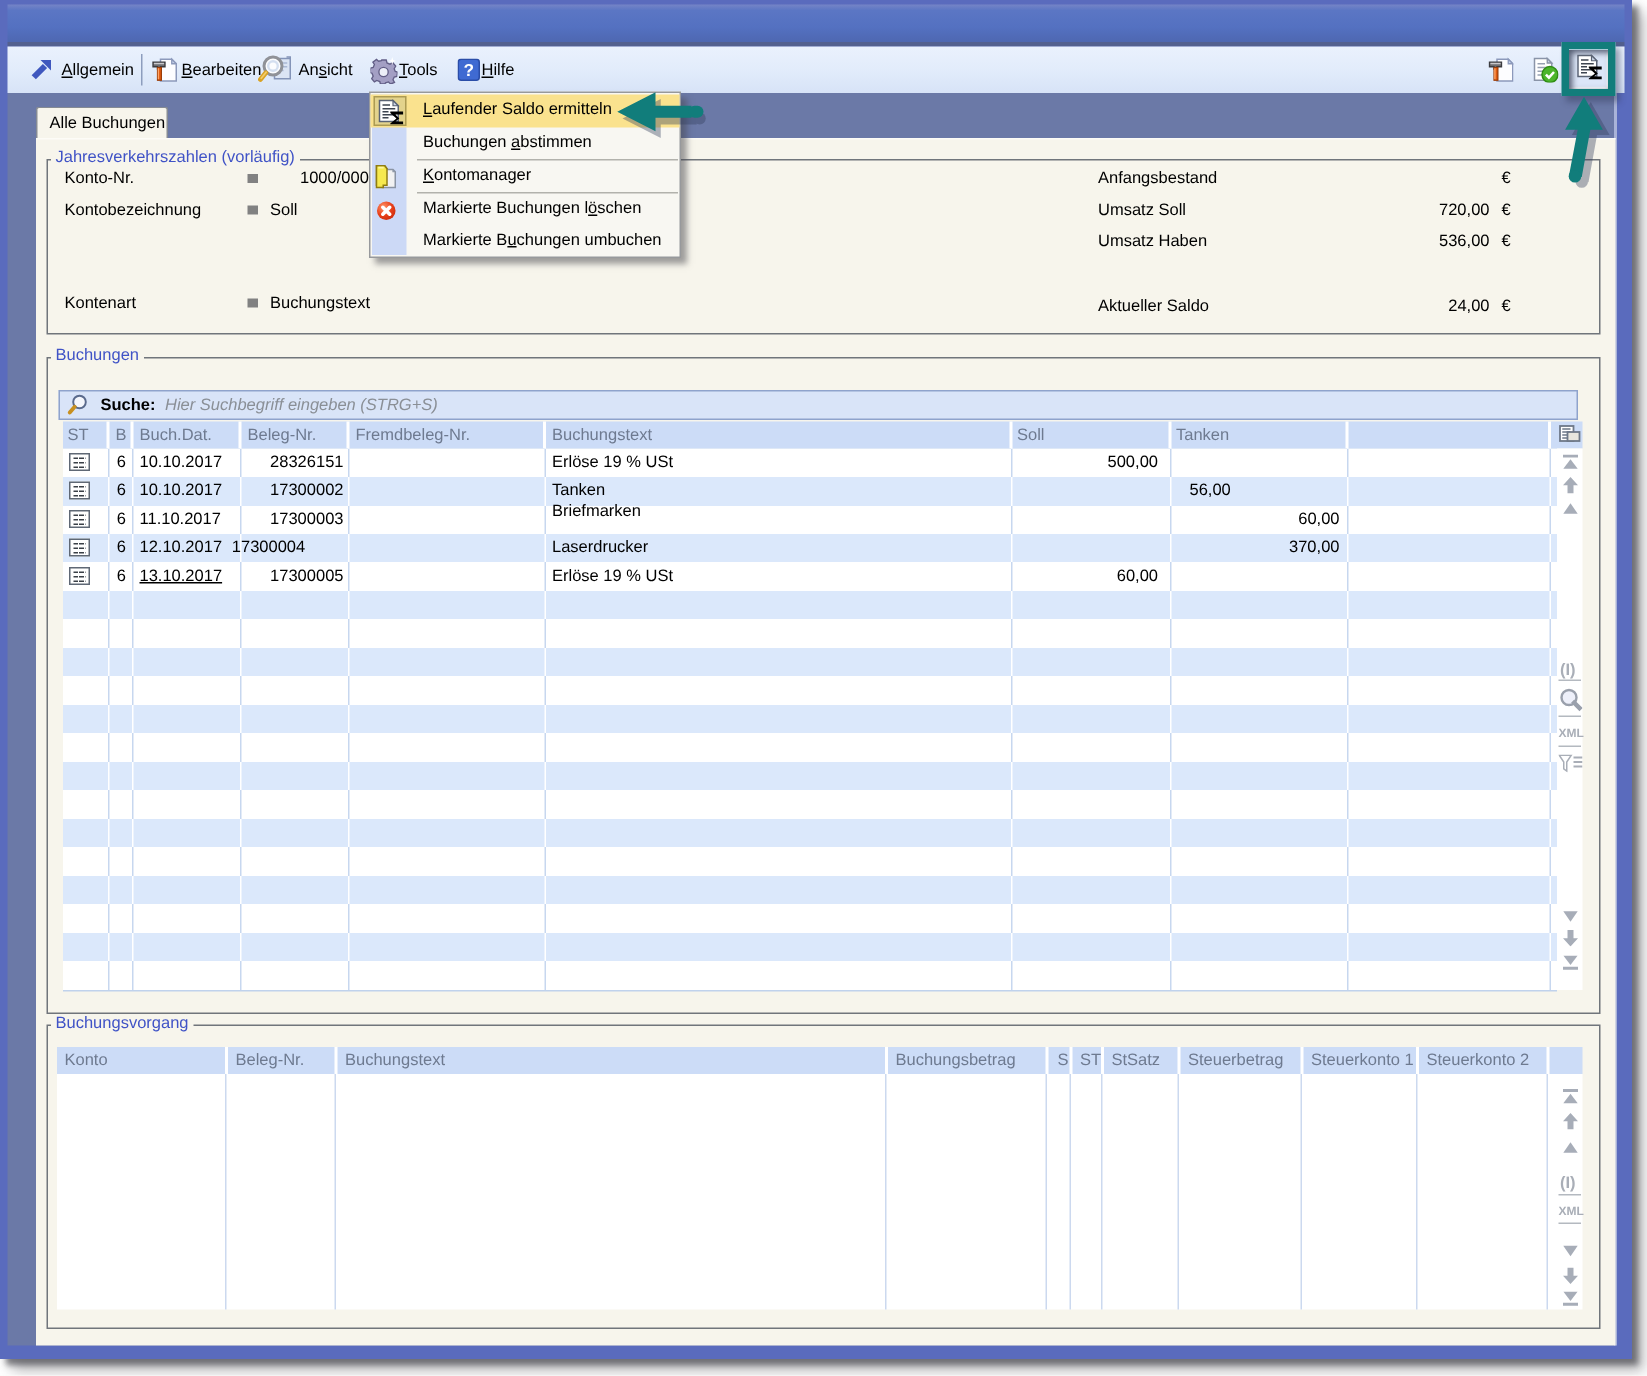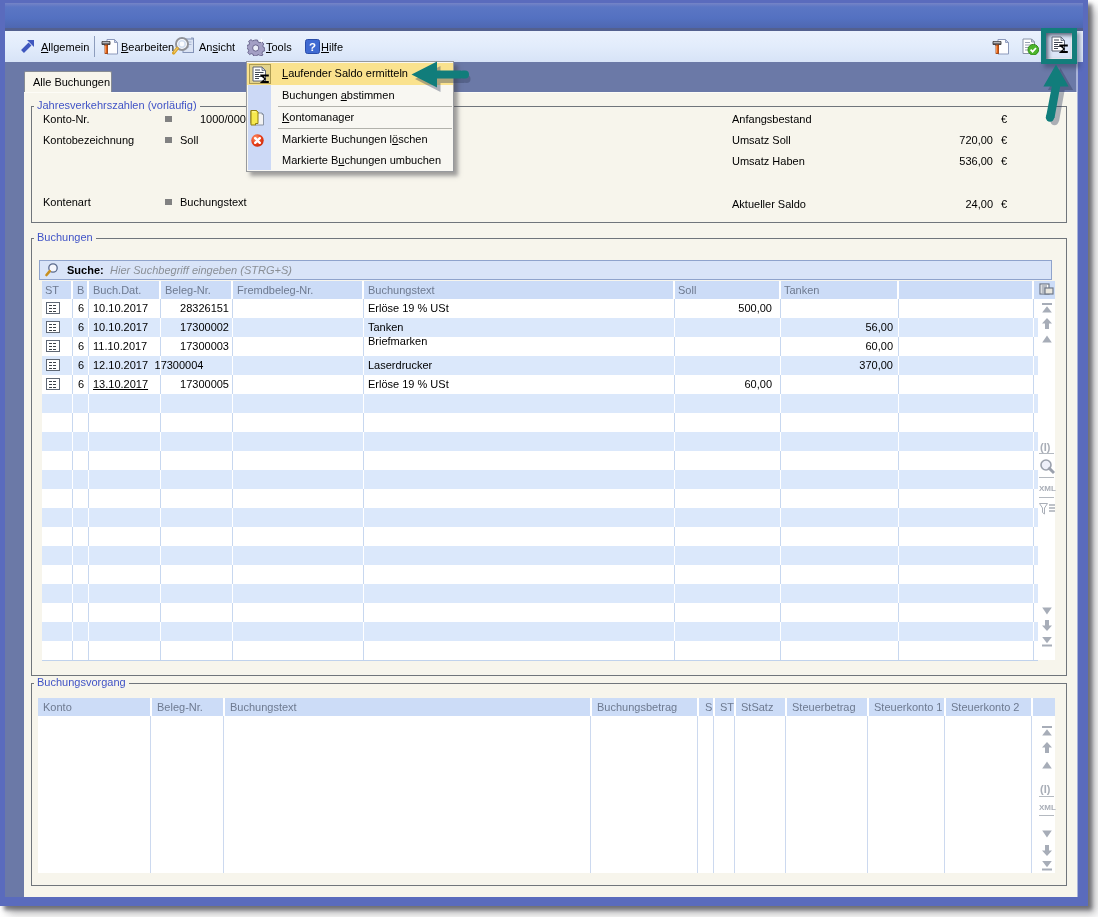--- a/index.html
+++ b/index.html
@@ -152,21 +152,21 @@
   <div class="rtxt" style="left:129px;top:337px;width:100px;text-align:right;">17300003</div>
   <div class="rtxt" style="left:129px;top:356px;width:100px;text-align:center;">17300004</div>
   <div class="rtxt" style="left:129px;top:375px;width:100px;text-align:right;">17300005</div>
   <div class="rtxt" style="left:368px;top:299px;">Erlöse 19 % USt</div>
   <div class="rtxt" style="left:368px;top:318px;">Tanken</div>
   <div class="rtxt" style="left:368px;top:332px;">Briefmarken</div>
   <div class="rtxt" style="left:368px;top:356px;">Laserdrucker</div>
   <div class="rtxt" style="left:368px;top:375px;">Erlöse 19 % USt</div>
   <div class="rtxt" style="left:672px;top:299px;width:100px;text-align:right;">500,00</div>
   <div class="rtxt" style="left:672px;top:375px;width:100px;text-align:right;">60,00</div>
-  <div class="rtxt" style="left:793px;top:318px;width:100px;text-align:right;">56,00</div>
+  <div class="rtxt" style="left:793px;top:318px;width:100px;">56,00</div>
   <div class="rtxt" style="left:793px;top:337px;width:100px;text-align:right;">60,00</div>
   <div class="rtxt" style="left:793px;top:356px;width:100px;text-align:right;">370,00</div>
 
   <div class="abs" style="left:31px;top:683px;width:1036px;height:203px;border:1px solid #70757b;"></div>
   <div class="abs leg" style="left:34px;top:677px;">Buchungsvorgang</div>
 
   <div class="abs" style="left:38px;top:698px;width:1017px;height:18px;background:#ccdcf7;"></div>
   <div class="abs" style="left:38px;top:716px;width:1017px;height:157px;background:#fff;"></div>
   <div class="abs hdrtxt" style="left:43px;top:698px;">Konto</div>
   <div class="abs hdrtxt" style="left:157px;top:698px;">Beleg-Nr.</div>

